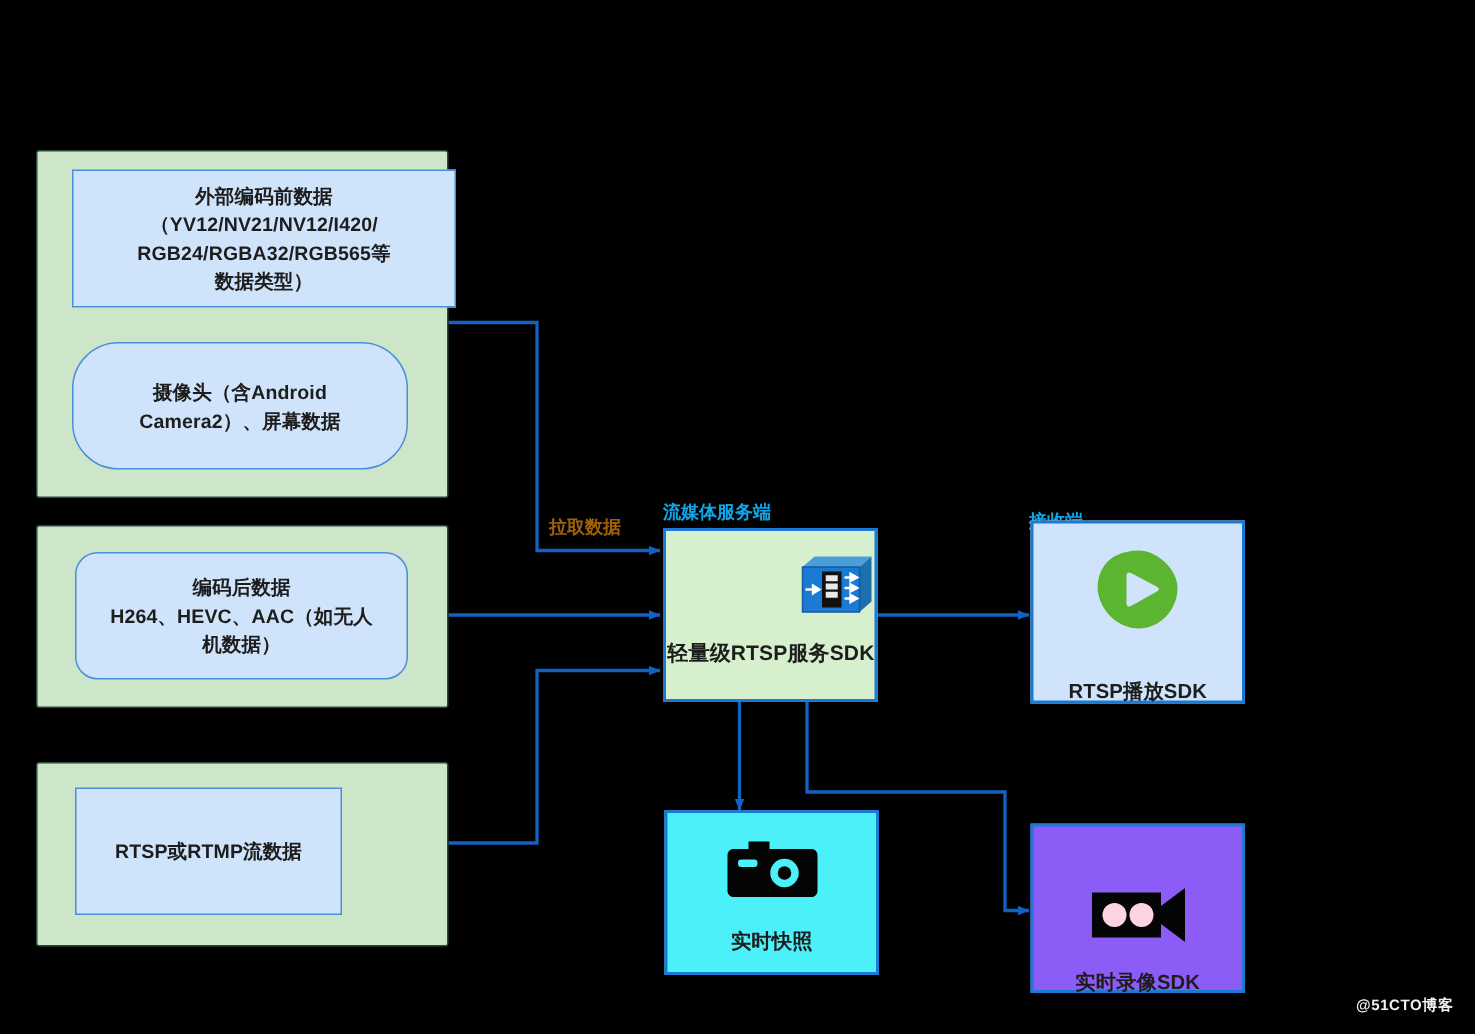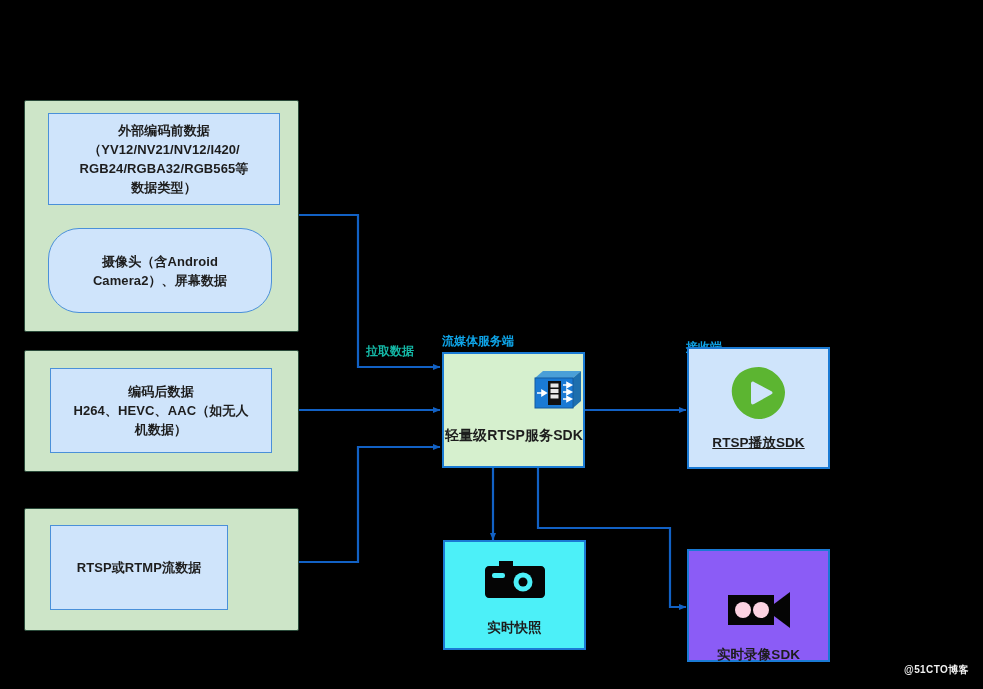--- a/index.html
+++ b/index.html
@@ -59,22 +59,21 @@
     margin-top: 14px;
   }
   .node-player {
     background: #cfe4fb;
     border: 2px solid #1a7ad4;
     justify-content: flex-start;
     padding-top: 16px;
   }
   .node-player .node-label {
     font-size: 13.5px;
-    margin-top: 12px;
-    text-decoration: underline;
+    margin-top: 30px;
   }
   .node-snapshot {
     background: #4cf0f8;
     border: 2px solid #1a7ad4;
     justify-content: flex-start;
     padding-top: 12px;
   }
   .node-snapshot .node-label {
     font-size: 13.5px;
     margin-top: 16px;
@@ -84,21 +83,21 @@
     border: 2px solid #1a7ad4;
     justify-content: flex-start;
     padding-top: 36px;
   }
   .node-record .node-label {
     font-size: 13.5px;
     margin-top: 14px;
   }
   .edge-label {
     position: absolute;
-    color: #14b8a6;
+    color: #a16207;
     font-size: 12px;
     font-weight: bold;
     white-space: nowrap;
   }
   .zone-label {
     position: absolute;
     color: #0ea5e9;
     font-size: 12px;
     font-weight: bold;
     white-space: nowrap;
@@ -147,35 +146,35 @@
       <path d="M585,410 L686,410"></path>
 
       <path d="M493,468 L493,540"></path>
 
       <path d="M538,468 L538,528 L670,528 L670,607 L686,607"></path>
     </g>
   </svg>
 
   <div class="group-box" style="left:24px; top:100px; width:275px; height:232px;"></div>
 
-  <div class="node node-inner-blue" style="left:48px; top:113px; width:232px; height:92px;">
+  <div class="node node-inner-blue" style="left:48px; top:113px; width:256px; height:92px;">
     <div class="node-label">外部编码前数据
 （YV12/NV21/NV12/I420/
 RGB24/RGBA32/RGB565等
 数据类型）</div>
   </div>
 
   <div class="node node-inner-blue" style="left:48px; top:228px; width:224px; height:85px;border-radius:31px;">
     <div class="node-label">摄像头（含Android
 Camera2）、屏幕数据</div>
   </div>
 
   <div class="group-box" style="left:24px; top:350px; width:275px; height:122px;"></div>
 
-  <div class="node node-inner-blue" style="left:50px; top:368px; width:222px; height:85px;">
+  <div class="node node-inner-blue" style="left:50px; top:368px; width:222px; height:85px;border-radius:15px;">
     <div class="node-label">编码后数据
 H264、HEVC、AAC（如无人
 机数据）</div>
   </div>
 
   <div class="group-box" style="left:24px; top:508px; width:275px; height:123px;"></div>
 
   <div class="node node-inner-blue" style="left:50px; top:525px; width:178px; height:85px;">
     <div class="node-label">RTSP或RTMP流数据</div>
   </div>

